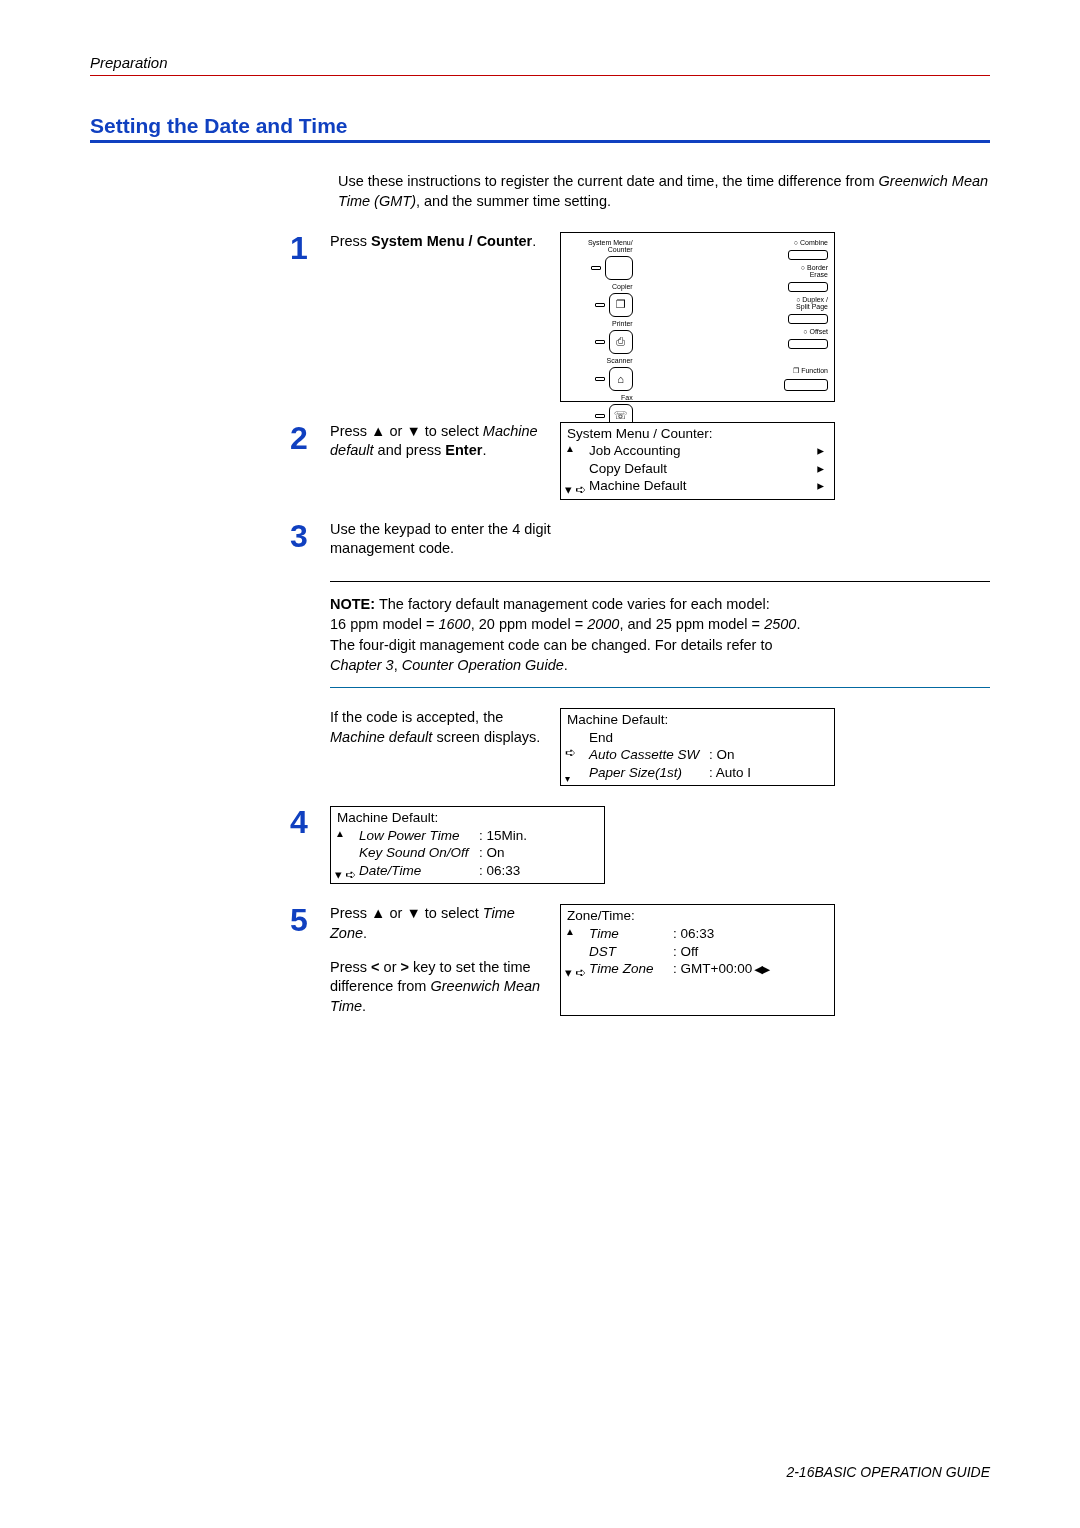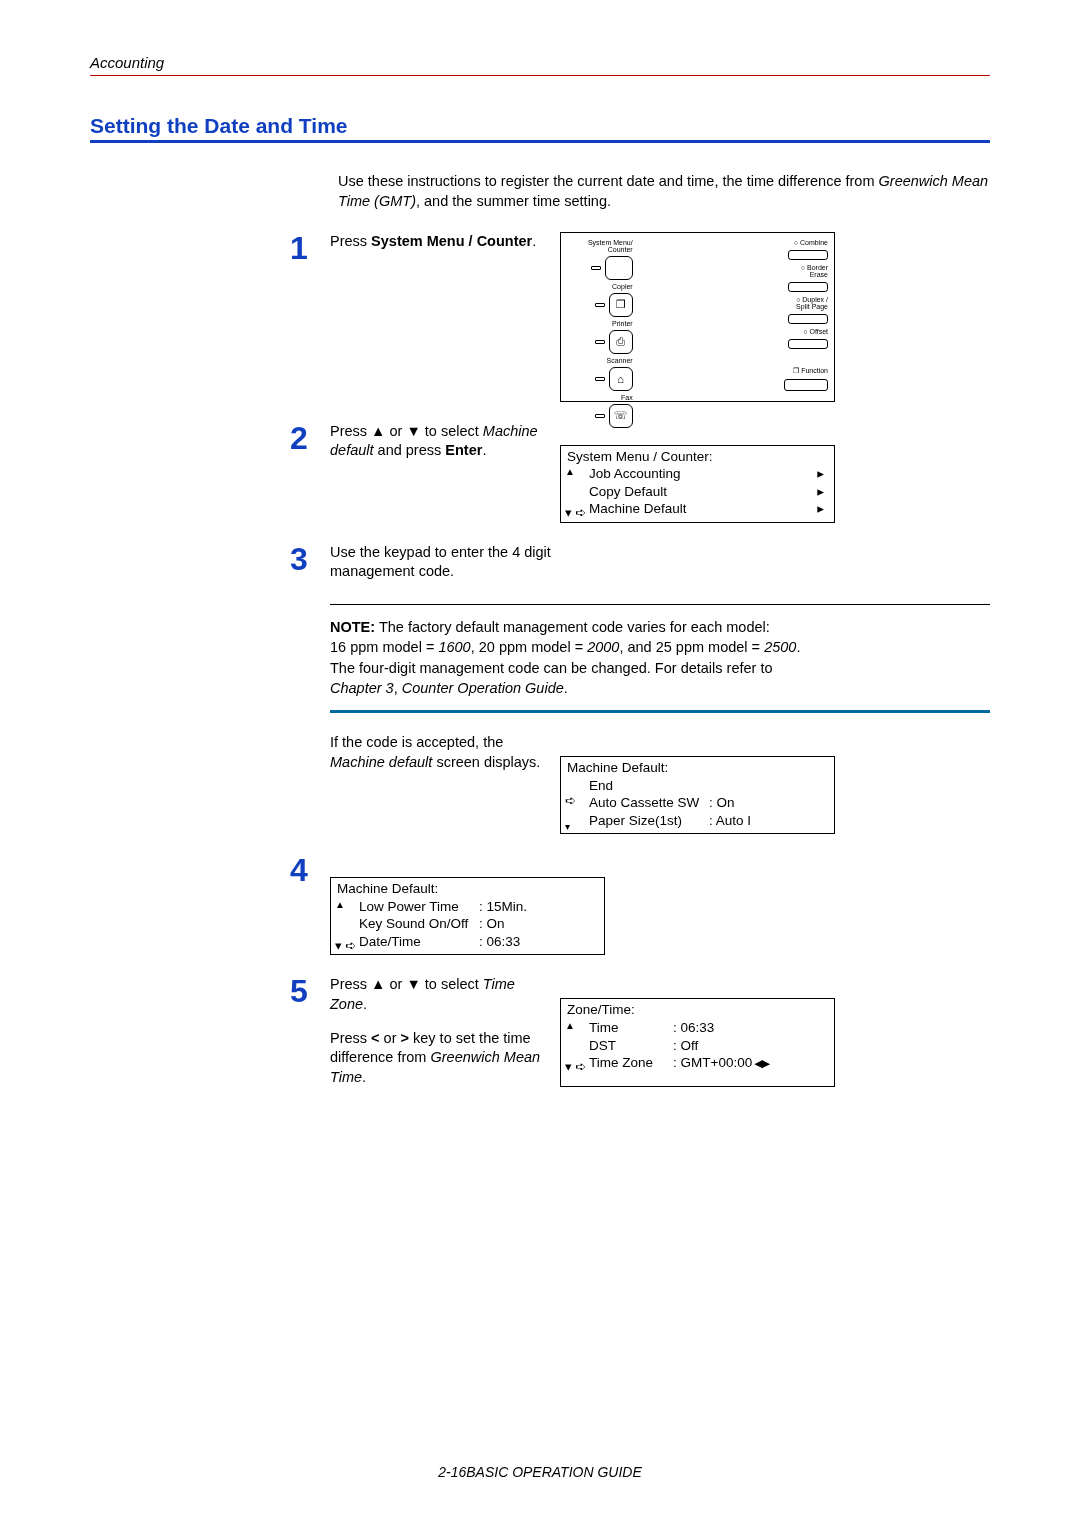--- a/index.html
+++ b/index.html
@@ -63,26 +63,25 @@
   .bold { font-weight: bold; text-align: right; }
   .ital { font-style: italic; }
   .panel {
     border: 1.5px solid #000;
     background: #fff;
     width: 275px;
     font-size: 13.5px;
     line-height: 1.3;
     position: relative;
     flex-shrink: 0;
-    margin-top: 23px;
   }
   .panel .p-title { padding: 2px 6px 0 6px; }
   .panel .p-body  { padding: 0 6px 4px 28px; position: relative; }
   .panel .p-body .line { white-space: pre; display: flex; }
-  .panel .p-body .line .k { flex: 0 0 120px; }
+  .panel .p-body .line .k { flex: 0 0 120px; font-style: italic; }
   .panel .p-body .line .v::before { content: ": "; }
   .panel .p-body .arrow-r { position: absolute; right: 10px; }
   .panel .nav-col {
     position:absolute; left:4px; top:0; bottom:0; width:22px;
     display:flex; flex-direction:column; justify-content:space-between;
     font-size:10px;
   }
   .panel .nav-col .tri { color:#000; }
   .panel .nav-col .sel { color:#000; font-size:13px; }
 
@@ -95,21 +94,21 @@
     display:flex; gap:8px; justify-content:center;
     padding:10px 0 12px 0;
   }
   .panel.pin .boxes span {
     width:22px; height:22px; border:1.5px solid #000; display:inline-block;
   }
 
   .notewrap {
     margin-top: 22px;
     border-top:1px solid #000;
-    border-bottom:3px solid #0369a1;
+    border-bottom:1px solid #0369a1;
     padding:12px 0 12px 0;
     line-height:1.4;
   }
 
   .ctrl-panel {
     width:275px; border:1.5px solid #000;
     padding:6px 6px 10px 6px;
     display:flex; gap:4px; align-items:stretch;
     position:relative; flex-shrink:0;
     height:170px;
@@ -131,32 +130,32 @@
   .ctrl-right .r-lbl { font-size:7px; line-height:1; text-align:right; }
   .pill { width:40px; height:10px; border:1px solid #000; border-radius:3px; }
   .ctrl-right .bot { margin-top:auto; font-size:7px; text-align:right;}
   .ctrl-right .fbtn { width:44px; height:12px; border:1.5px solid #000; border-radius:3px; }
   .ctrl-right .dot::before{content:"○ "; font-size:7px;}
 
   .footer {
     position:absolute;
     bottom:48px;
     left:90px; right:90px;
-    display:flex; justify-content:center;
+    display:flex; justify-content:flex-end;
     font-style:italic;
     font-size:14px;
   }
   .lr-arrows { font-size:11px; letter-spacing:-1px; }
 </style>
 </head>
 <body>
 
 <div class="page">
 
-  <div class="header-line">Accounting</div>
+  <div class="header-line">Preparation</div>
   <hr class="hr-thin">
 
   <h1 class="title">Setting the Date and Time</h1>
   <hr class="hr-thick">
 
   <div class="flow">
 
     <p style="line-height:1.4;margin-left:8px;">
       <span>Use these instructions to register the current date and time, the time difference from </span><span class="ital">Greenwich Mean Time (GMT)</span><span>, and the summer time setting.</span>
     </p>

